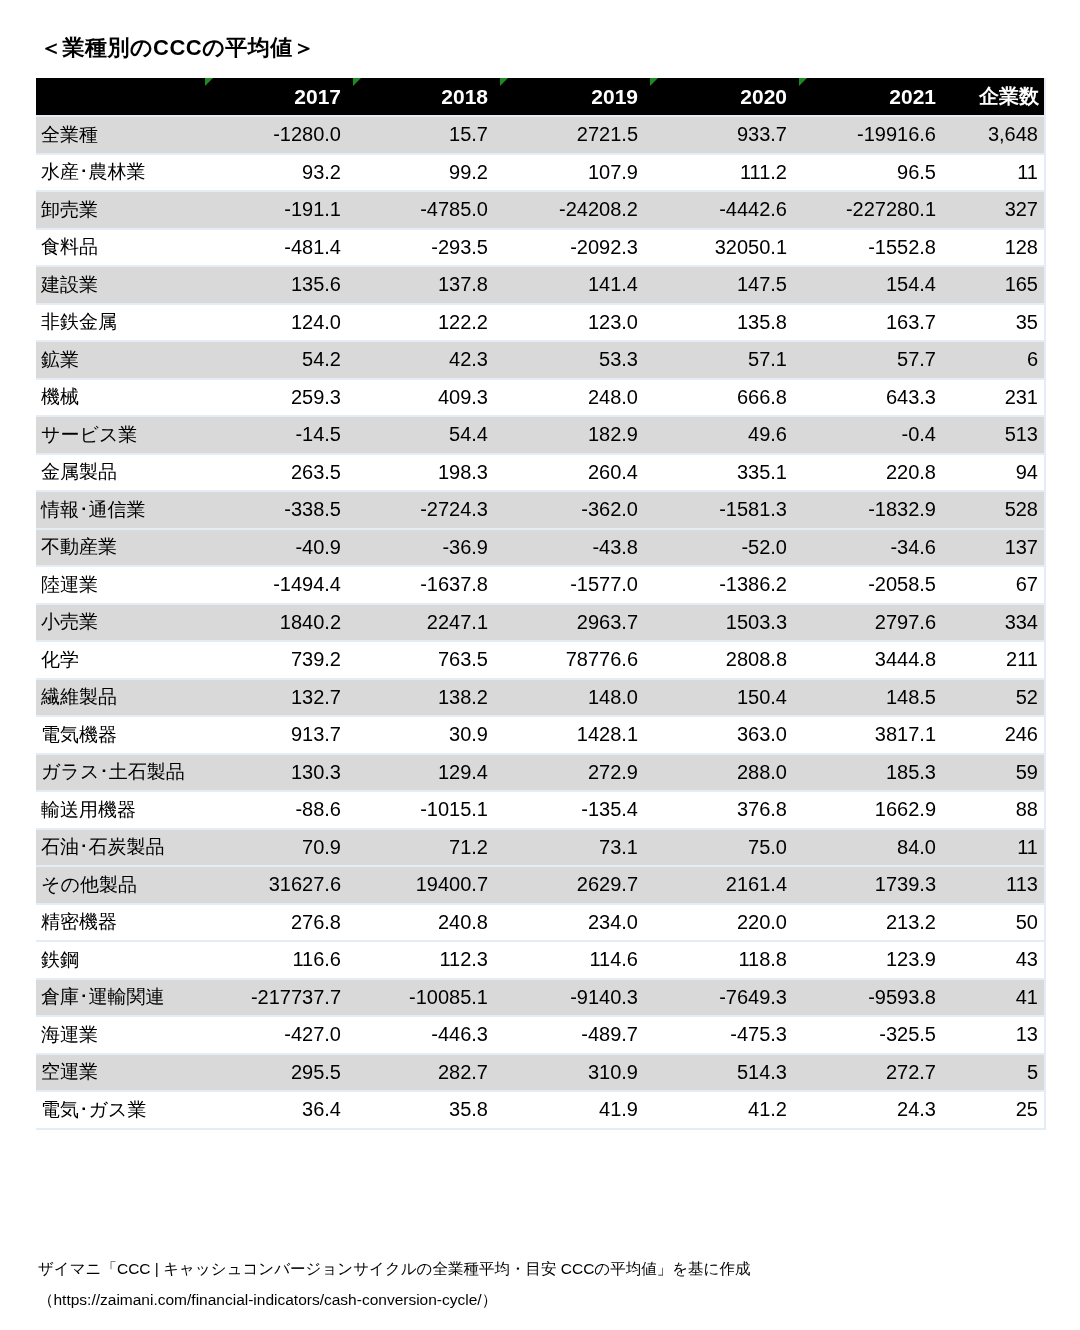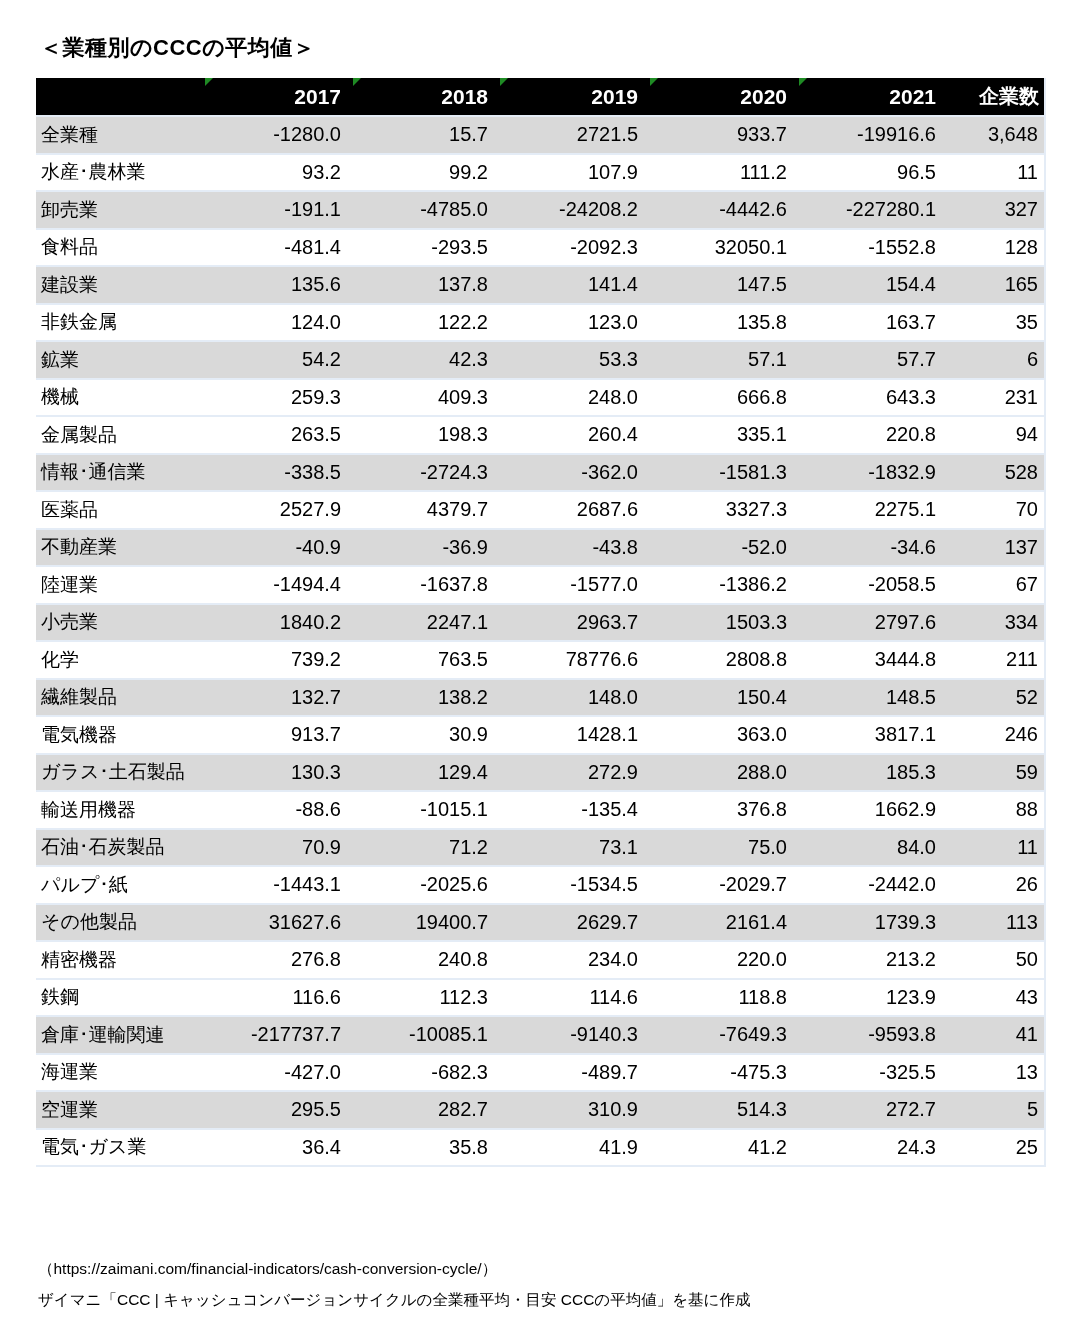--- a/index.html
+++ b/index.html
@@ -150,47 +150,47 @@
         </tr>
         <tr class="plain">
           <td class="label-cell">機械</td>
           <td class="num-cell">259.3</td>
           <td class="num-cell">409.3</td>
           <td class="num-cell">248.0</td>
           <td class="num-cell">666.8</td>
           <td class="num-cell">643.3</td>
           <td class="num-cell count-cell">231</td>
         </tr>
+        <tr class="stripe">
+          <td class="label-cell">サービス業</td>
+          <td class="num-cell">-14.5</td>
+          <td class="num-cell">54.4</td>
+          <td class="num-cell">182.9</td>
+          <td class="num-cell">49.6</td>
+          <td class="num-cell">-0.4</td>
+          <td class="num-cell count-cell">513</td>
+        </tr>
         <tr class="plain">
           <td class="label-cell">金属製品</td>
           <td class="num-cell">263.5</td>
           <td class="num-cell">198.3</td>
           <td class="num-cell">260.4</td>
           <td class="num-cell">335.1</td>
           <td class="num-cell">220.8</td>
           <td class="num-cell count-cell">94</td>
         </tr>
         <tr class="stripe">
           <td class="label-cell">情報･通信業</td>
           <td class="num-cell">-338.5</td>
           <td class="num-cell">-2724.3</td>
           <td class="num-cell">-362.0</td>
           <td class="num-cell">-1581.3</td>
           <td class="num-cell">-1832.9</td>
           <td class="num-cell count-cell">528</td>
         </tr>
-        <tr class="plain">
-          <td class="label-cell">医薬品</td>
-          <td class="num-cell">2527.9</td>
-          <td class="num-cell">4379.7</td>
-          <td class="num-cell">2687.6</td>
-          <td class="num-cell">3327.3</td>
-          <td class="num-cell">2275.1</td>
-          <td class="num-cell count-cell">70</td>
-        </tr>
         <tr class="stripe">
           <td class="label-cell">不動産業</td>
           <td class="num-cell">-40.9</td>
           <td class="num-cell">-36.9</td>
           <td class="num-cell">-43.8</td>
           <td class="num-cell">-52.0</td>
           <td class="num-cell">-34.6</td>
           <td class="num-cell count-cell">137</td>
         </tr>
         <tr class="plain">
@@ -258,29 +258,20 @@
         </tr>
         <tr class="stripe">
           <td class="label-cell">石油･石炭製品</td>
           <td class="num-cell">70.9</td>
           <td class="num-cell">71.2</td>
           <td class="num-cell">73.1</td>
           <td class="num-cell">75.0</td>
           <td class="num-cell">84.0</td>
           <td class="num-cell count-cell">11</td>
         </tr>
-        <tr class="plain">
-          <td class="label-cell">パルプ･紙</td>
-          <td class="num-cell">-1443.1</td>
-          <td class="num-cell">-2025.6</td>
-          <td class="num-cell">-1534.5</td>
-          <td class="num-cell">-2029.7</td>
-          <td class="num-cell">-2442.0</td>
-          <td class="num-cell count-cell">26</td>
-        </tr>
         <tr class="stripe">
           <td class="label-cell">その他製品</td>
           <td class="num-cell">31627.6</td>
           <td class="num-cell">19400.7</td>
           <td class="num-cell">2629.7</td>
           <td class="num-cell">2161.4</td>
           <td class="num-cell">1739.3</td>
           <td class="num-cell count-cell">113</td>
         </tr>
         <tr class="plain">
@@ -306,21 +297,21 @@
           <td class="num-cell">-217737.7</td>
           <td class="num-cell">-10085.1</td>
           <td class="num-cell">-9140.3</td>
           <td class="num-cell">-7649.3</td>
           <td class="num-cell">-9593.8</td>
           <td class="num-cell count-cell">41</td>
         </tr>
         <tr class="plain">
           <td class="label-cell">海運業</td>
           <td class="num-cell">-427.0</td>
-          <td class="num-cell">-682.3</td>
+          <td class="num-cell">-446.3</td>
           <td class="num-cell">-489.7</td>
           <td class="num-cell">-475.3</td>
           <td class="num-cell">-325.5</td>
           <td class="num-cell count-cell">13</td>
         </tr>
         <tr class="stripe">
           <td class="label-cell">空運業</td>
           <td class="num-cell">295.5</td>
           <td class="num-cell">282.7</td>
           <td class="num-cell">310.9</td>
@@ -334,17 +325,17 @@
           <td class="num-cell">35.8</td>
           <td class="num-cell">41.9</td>
           <td class="num-cell">41.2</td>
           <td class="num-cell">24.3</td>
           <td class="num-cell count-cell">25</td>
         </tr>
       </tbody>
   </table>
 
   <div class="footer">
+    <div>ザイマニ「CCC | キャッシュコンバージョンサイクルの全業種平均・目安 CCCの平均値」を基に作成</div>
     <div>（https://zaimani.com/financial-indicators/cash-conversion-cycle/）</div>
-    <div>ザイマニ「CCC | キャッシュコンバージョンサイクルの全業種平均・目安 CCCの平均値」を基に作成</div>
   </div>
 
 </div>
 
 </body></html>

